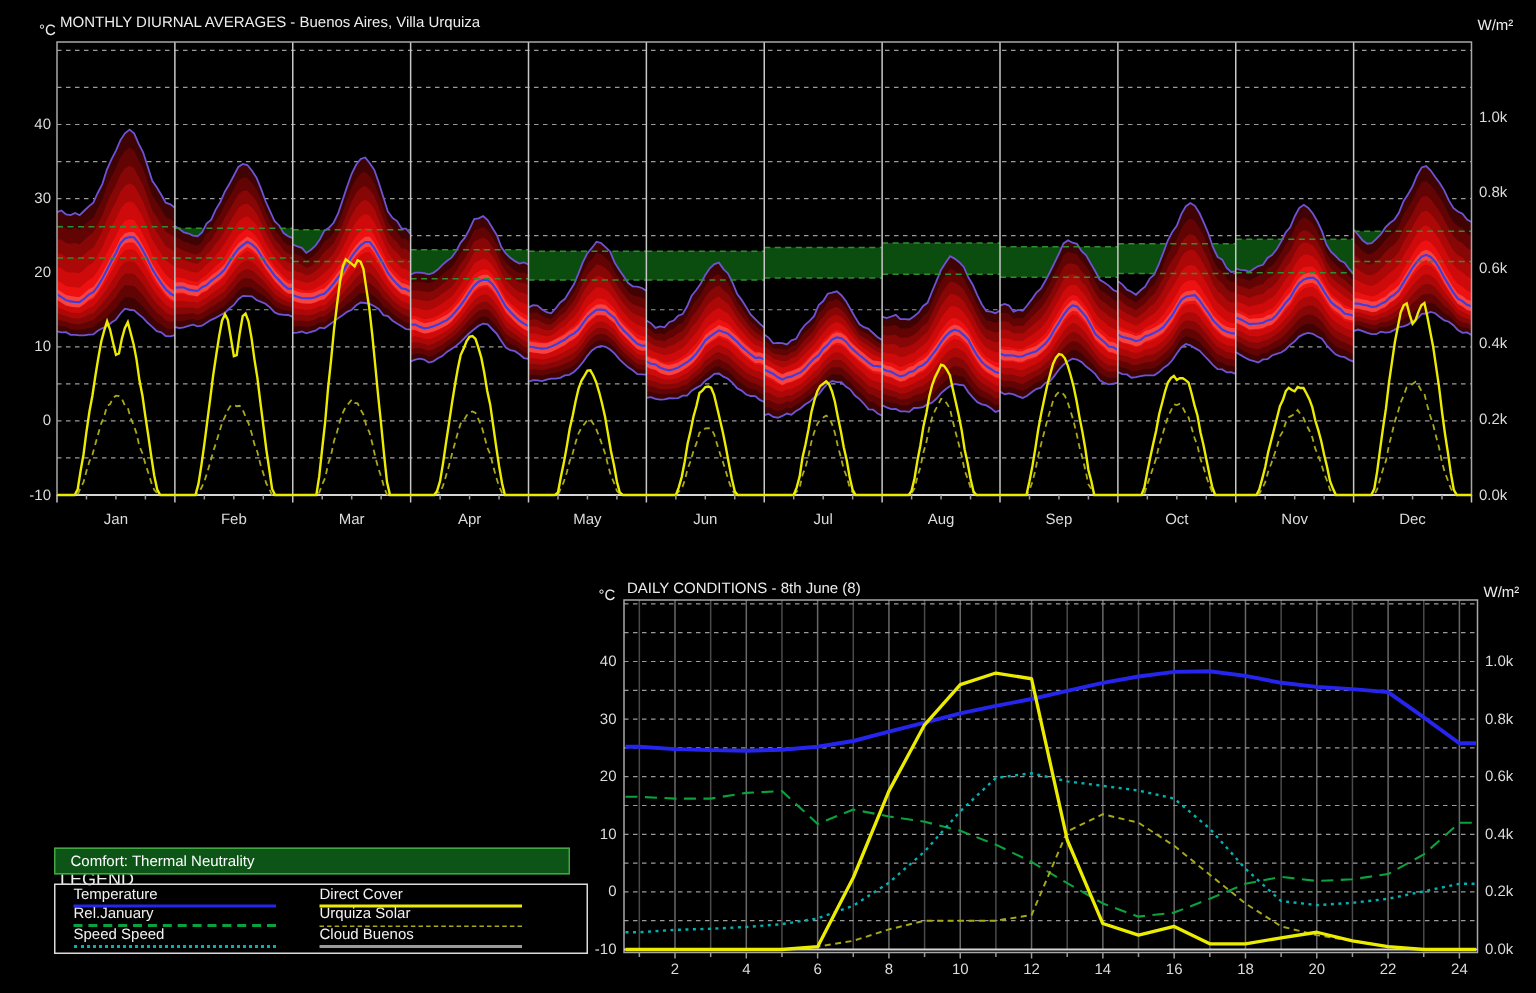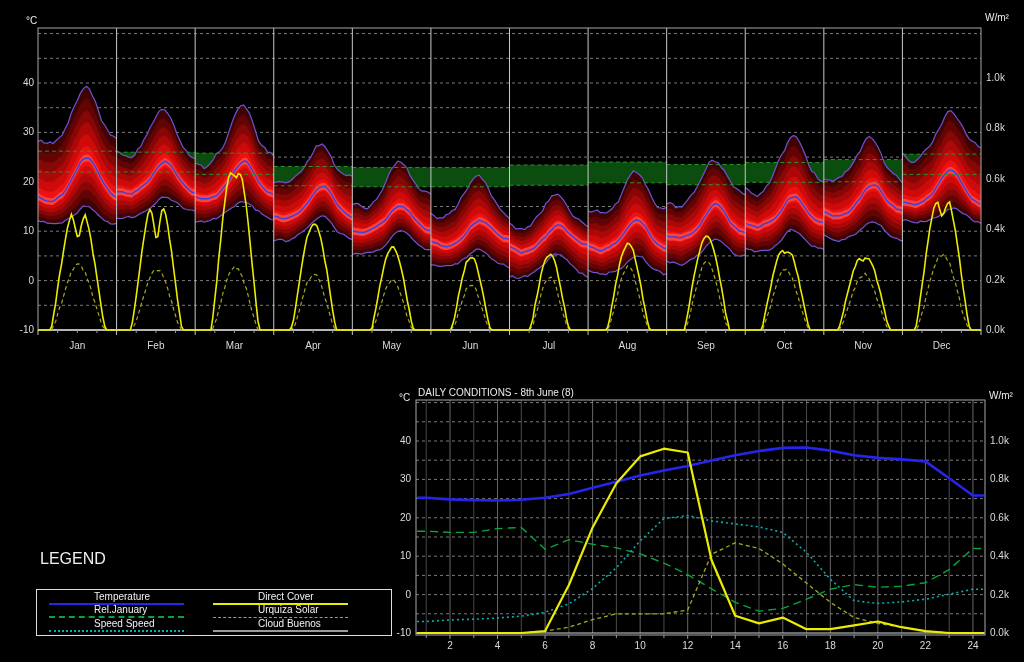--- a/index.html
+++ b/index.html
@@ -1,36 +1,37 @@
 <!DOCTYPE html>
 <html><head>
 <meta charset="utf-8">
 <style>
   html,body{margin:0;padding:0;background:#000;}
   .screen{position:relative;width:1024px;height:662px;background:#000;overflow:hidden;
           font-family:"Liberation Sans",sans-serif;}
   .lbl{position:absolute;color:#ededed;font-size:10px;white-space:nowrap;}
   svg.chart{position:absolute;left:0;top:0;}
   
-  .legend-title{position:absolute;left:40px;top:550px;color:#efefef;font-size:16px;}
+  .legend-title{position:absolute;left:40px;top:579px;color:#efefef;font-size:12px;}
   .comfort-box{position:absolute;left:36px;top:565px;width:332px;height:16px;
                display:flex;align-items:center;padding-left:10px;font-size:10px;color:#fff;}
   .items-box{position:absolute;left:36px;top:589px;width:330px;height:40px;
              border:1px solid #dcdcdc;display:grid;grid-template-columns:164px 1fr;
              padding:2px 12px 3px 12px;column-gap:0;}
   .li{position:relative;height:13px;}
-  .li-label{position:absolute;left:0;top:0;font-size:10px;color:#f2f2f2;line-height:10px;margin-left:45px;}
+  .li-label{position:absolute;left:0;top:0;font-size:10px;color:#f2f2f2;line-height:10px;}
   .li-line{position:absolute;left:0;bottom:0;width:135px;height:0;}
 </style>
 </head>
 <body>
 
 <div class="screen">
 
   <div class="lbl" style="left:26px;top:15px;">°C</div>
+  <div class="lbl" style="left:40px;top:10px;">MONTHLY DIURNAL AVERAGES - Buenos Aires, Villa Urquiza</div>
   <div class="lbl" style="left:985px;top:12px;">W/m²</div>
 
   <div class="lbl" style="left:399px;top:392px;">°C</div>
   <div class="lbl" style="left:418px;top:387px;">DAILY CONDITIONS - 8th June (8)</div>
   <div class="lbl" style="left:989px;top:390px;">W/m²</div>
 
   <svg class="chart" id="monthly-svg" width="1024" height="380" viewBox="0 0 1024 380">
       <g>
         <line x1="38" y1="305.3" x2="981" y2="305.3" stroke="#9b9b9b" stroke-width="0.8" stroke-dasharray="3 3"></line>
         <line x1="38" y1="280.6" x2="981" y2="280.6" stroke="#9b9b9b" stroke-width="0.8" stroke-dasharray="3 3"></line>
@@ -380,20 +381,23 @@
         <text x="990" y="444" text-anchor="start" fill="#dcdcdc" font-size="10px" font-family="Liberation Sans, sans-serif">1.0k</text>
         <text x="990" y="482.4" text-anchor="start" fill="#dcdcdc" font-size="10px" font-family="Liberation Sans, sans-serif">0.8k</text>
         <text x="990" y="520.8" text-anchor="start" fill="#dcdcdc" font-size="10px" font-family="Liberation Sans, sans-serif">0.6k</text>
         <text x="990" y="559.2" text-anchor="start" fill="#dcdcdc" font-size="10px" font-family="Liberation Sans, sans-serif">0.4k</text>
         <text x="990" y="597.6" text-anchor="start" fill="#dcdcdc" font-size="10px" font-family="Liberation Sans, sans-serif">0.2k</text>
         <text x="990" y="636" text-anchor="start" fill="#dcdcdc" font-size="10px" font-family="Liberation Sans, sans-serif">0.0k</text>
       </g>
     </svg>
 
   <div class="legend-title">LEGEND</div>
+  <div class="comfort-box" id="comfort-box" style="background: rgb(13, 85, 22); border: 1px solid rgb(67, 165, 67);">
+    <span>Comfort: Thermal Neutrality</span>
+  </div>
   <div class="items-box">
     <div class="li">
       <span class="li-label">Temperature</span>
       <span class="li-line" style="border-top: 2px solid rgb(37, 37, 238);"></span>
     </div>
     <div class="li">
       <span class="li-label">Direct Cover</span>
       <span class="li-line" style="border-top: 2px solid rgb(236, 236, 0);"></span>
     </div>
     <div class="li">

